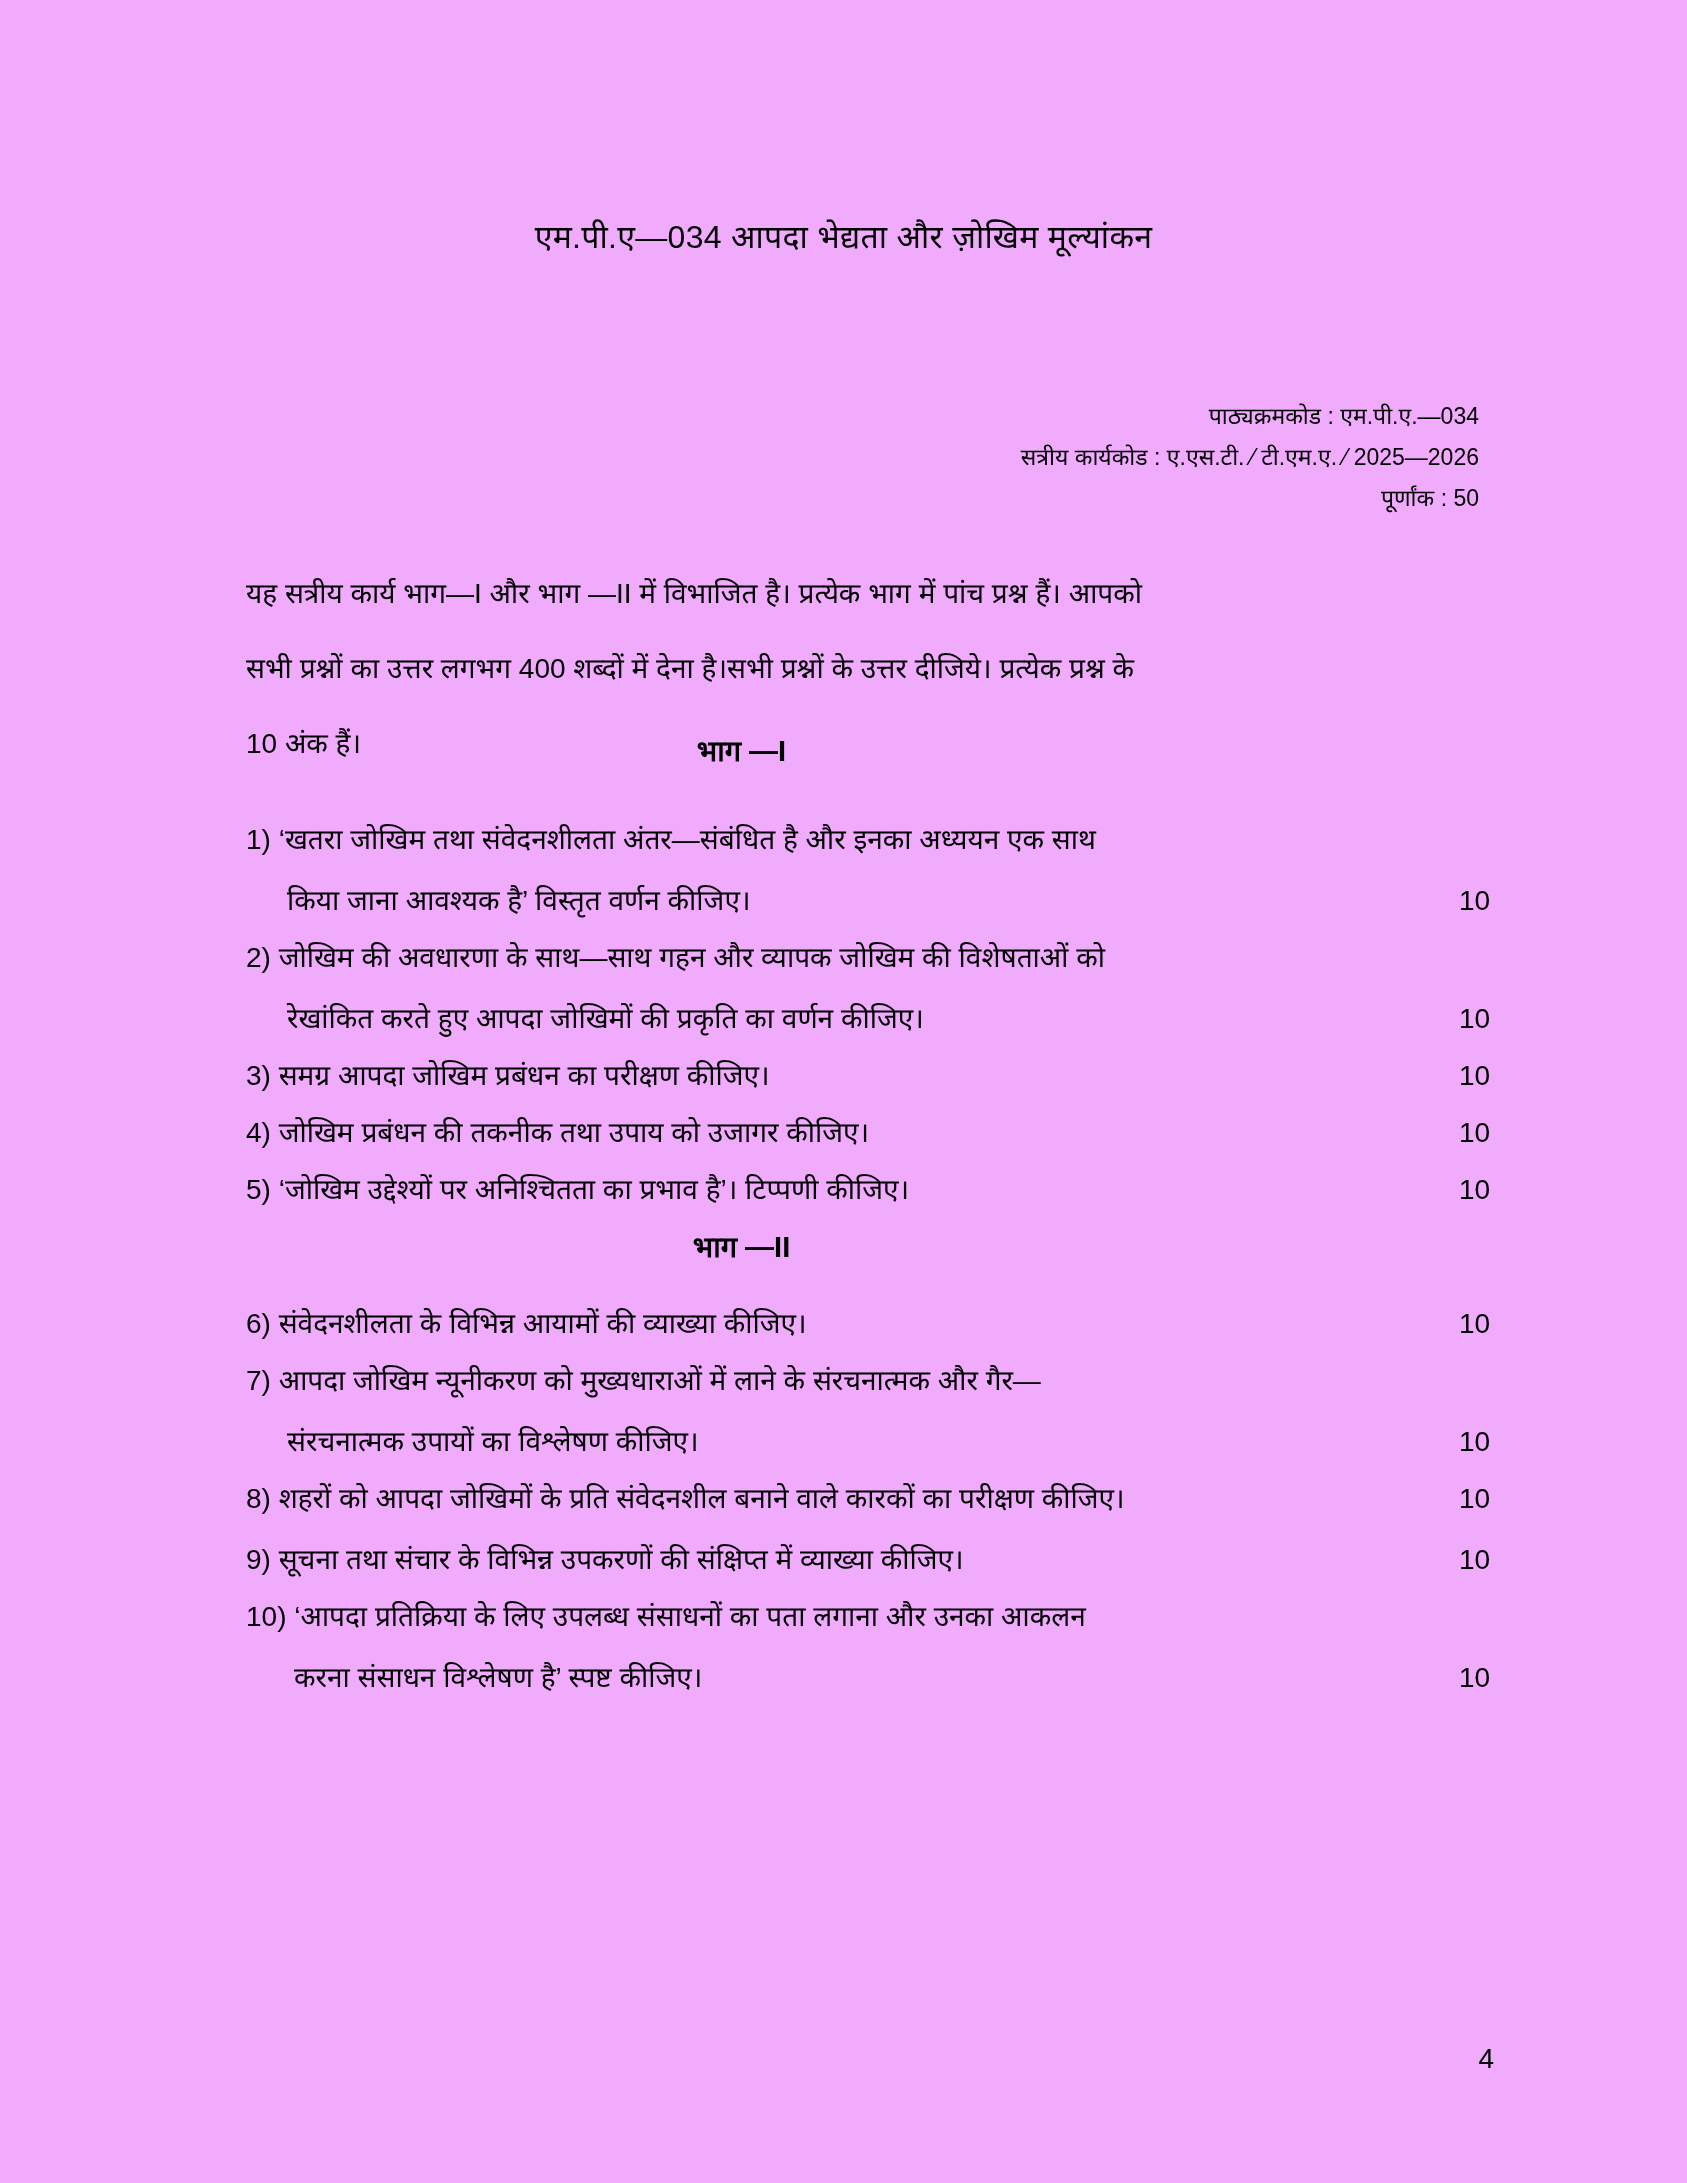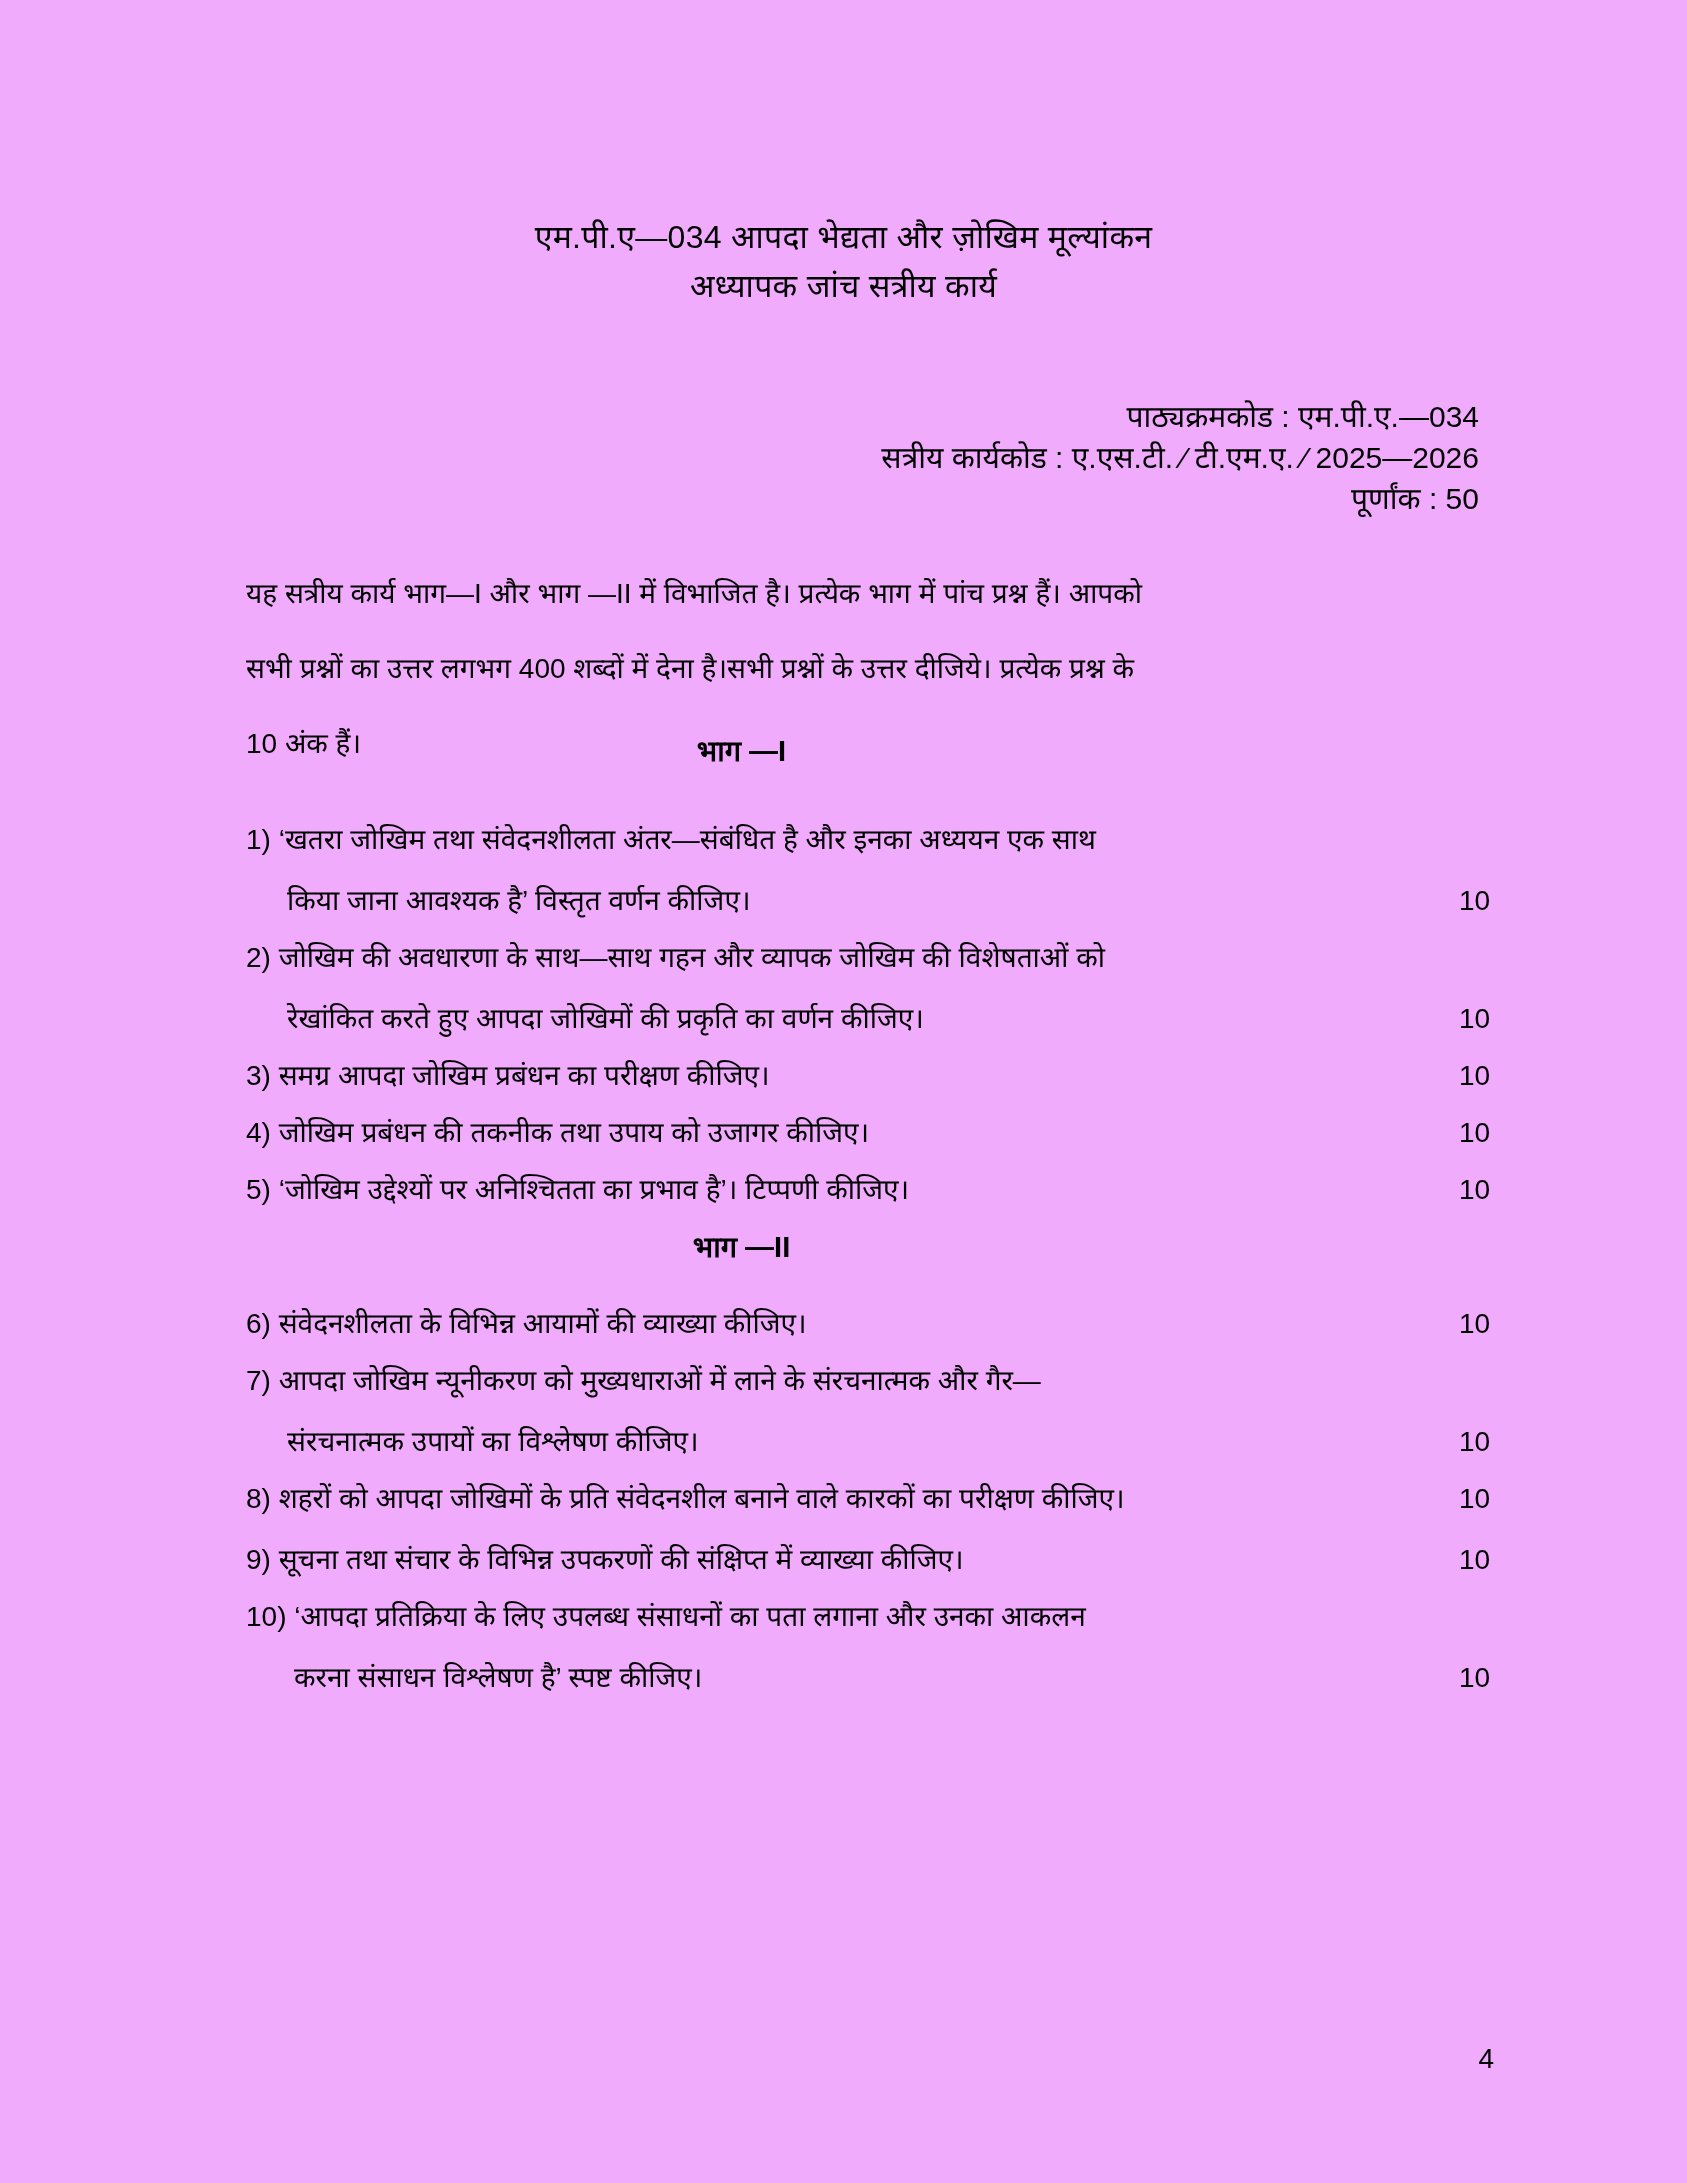--- a/index.html
+++ b/index.html
@@ -37,21 +37,21 @@
   }
 
   
   .meta-block {
     position: absolute;
     right: 208px;
     top: 396px;
     text-align: right;
   }
   .meta-line {
-    font-size: 30px;
+    font-size: 23px;
     line-height: 41px;
     white-space: pre;
   }
 
   
   .instructions {
     position: absolute;
     left: 246px;
     top: 541px;
     width: 1250px;
@@ -130,21 +130,20 @@
     white-space: pre;
   }
 </style>
 </head>
 <body>
 
 <div class="page">
 
   <div class="title-block">
     <div class="title-line">एम.पी.ए—034 आपदा भेद्यता और ज़ोखिम मूल्यांकन</div>
-    <div class="title-line">अध्यापक जांच सत्रीय कार्य</div>
   </div>
 
   <div class="meta-block">
     <div class="meta-line">पाठ्यक्रमकोड : एम.पी.ए.—034</div>
     <div class="meta-line">सत्रीय कार्यकोड : ए.एस.टी. ⁄ टी.एम.ए. ⁄ 2025—2026</div>
     <div class="meta-line">पूर्णांक : 50</div>
   </div>
 
   <div class="instructions">
     <span class="ins-line">यह सत्रीय कार्य भाग—I और भाग —II में विभाजित है। प्रत्येक भाग में पांच प्रश्न हैं। आपको</span>

